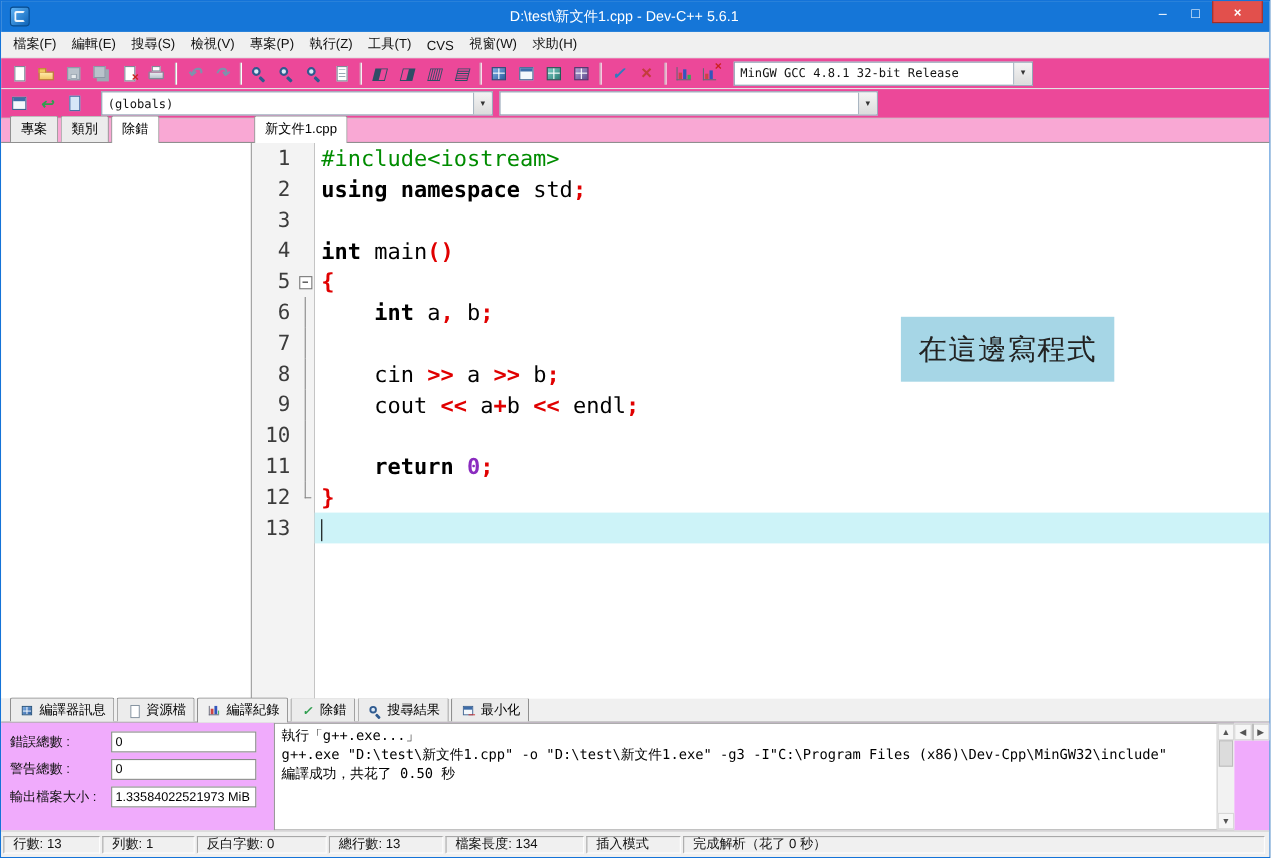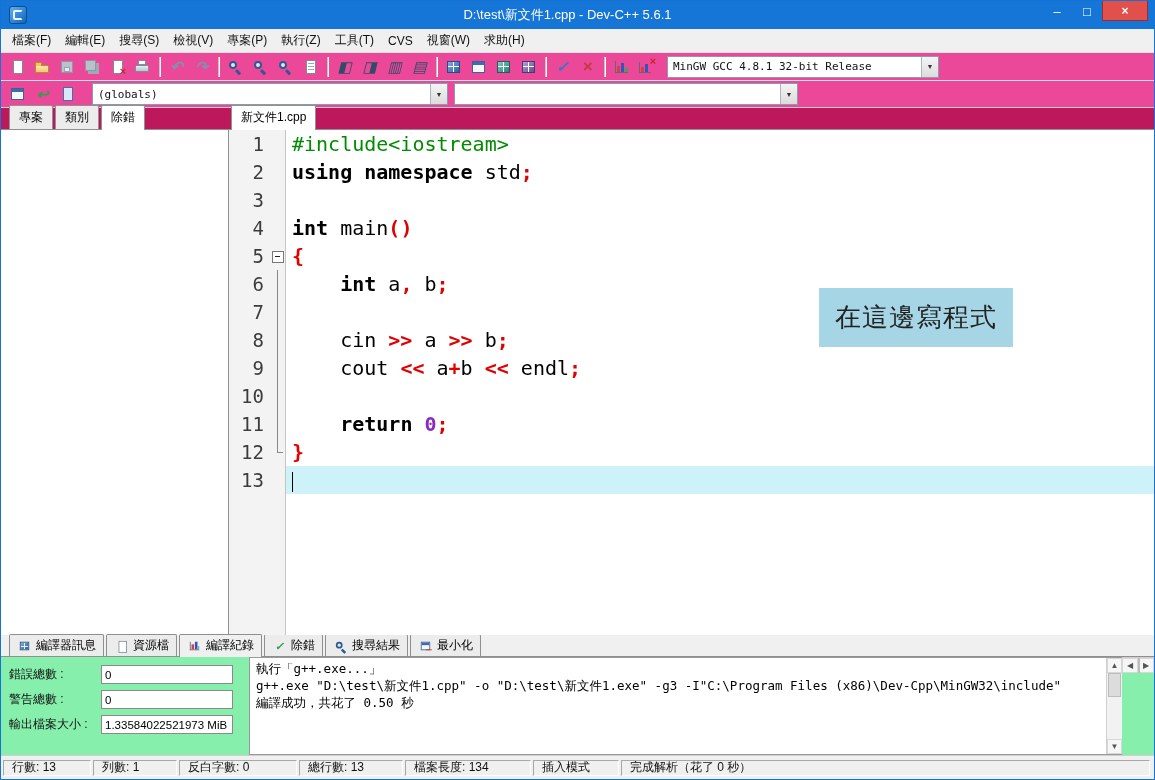--- a/index.html
+++ b/index.html
@@ -99,21 +99,21 @@
                linear-gradient(#35b,#35b) left 5px bottom 0/3px 9px no-repeat,
                linear-gradient(#3a5,#3a5) left 9px bottom 0/3px 4px no-repeat}
   [data-icon="delete-profiling-icon"]::before{
     content:"";position:absolute;left:1px;right:4px;top:3px;bottom:2px;border-left:1px solid #667;border-bottom:1px solid #667;
     background:linear-gradient(#c44,#c44) left 1px bottom 0/3px 5px no-repeat,
                linear-gradient(#35b,#35b) left 5px bottom 0/3px 8px no-repeat}
   [data-icon="delete-profiling-icon"]::after{content:"×";position:absolute;right:-1px;top:-4px;font-size:11px;font-weight:bold;color:#cc2222}
   [data-icon="goto-function-icon"]::before{content:"↩";position:absolute;inset:0;display:flex;align-items:center;justify-content:center;color:#2f9e4f;font-weight:bold;font-size:14px}
 
   
-  .tabrow{height:22px;display:flex;align-items:flex-end;padding-left:8px;background:#be185d;border-bottom:1px solid #8f8f8f;flex:none}
+  .tabrow{height:22px;display:flex;align-items:flex-end;padding-left:8px;background:#f9a8d4;border-bottom:1px solid #8f8f8f;flex:none}
   .tab{padding:3px 9px 3px;border:1px solid #919191;border-bottom:none;background:#ececec;margin-right:2px;
     font-size:12px;border-radius:2px 2px 0 0;white-space:nowrap}
   .tab.active{background:#fff;margin-bottom:-1px;padding-bottom:4px;position:relative;z-index:2}
   .editor-tab{margin-left:84px}
 
   
   .main{flex:1;display:flex;min-height:0}
   .left-panel{width:228px;background:#fff;border-right:1px solid #8f8f8f;flex:none}
   .editor{flex:1;position:relative;background:#fff;overflow:hidden}
   .code{position:absolute;inset:0;font-family:"DejaVu Sans Mono",monospace;font-size:20px;
@@ -138,21 +138,21 @@
     font-size:26px;padding:12px 16px;letter-spacing:1px;white-space:nowrap}
 
   
   .btabs{height:22px;display:flex;align-items:flex-end;padding-left:8px;background:#f0f0f0;border-bottom:1px solid #8f8f8f;flex:none}
   .btab{display:flex;align-items:center;gap:4px;padding:2px 7px;border:1px solid #8f8f8f;border-bottom:none;
     background:#ececec;margin-right:2px;font-size:12px;border-radius:2px 2px 0 0}
   .btab .ic{transform:scale(.85);width:15px;height:14px}
   .btab.active{background:#f0f0f0;margin-bottom:-1px;padding-bottom:3px;position:relative;z-index:2}
 
   
-  .bottom{height:98px;display:flex;background:#86efac;flex:none}
+  .bottom{height:98px;display:flex;background:#f0abfc;flex:none}
   .fields{width:248px;padding:8px 6px 0 8px;flex:none}
   .frow{display:flex;align-items:center;margin-bottom:6px}
   .flabel{width:92px;font-size:12px;color:#111;white-space:nowrap}
   .fbox{width:132px;height:19px;background:#fff;border:1px solid #8a8a8a;display:flex;align-items:center;padding:0 3px;font-size:11.5px;overflow:hidden;white-space:nowrap}
   .logcol{flex:1;display:flex;flex-direction:row;min-width:0}
   .logbody{flex:1;display:flex;background:#fff;border:1px solid #9a9a9a;border-right:none;min-height:0}
   .logtext{flex:1;padding:2px 6px;font-family:"DejaVu Sans Mono",monospace;font-size:12.5px;line-height:17px;white-space:pre;overflow:hidden;color:#000}
   .vscroll{width:16px;background:#f2f2f2;border-left:1px solid #d0d0d0;display:flex;flex-direction:column;flex:none}
   .sbtn{height:15px;display:flex;align-items:center;justify-content:center;font-size:8px;color:#555;background:#f6f6f6;border:1px solid #d7d7d7;flex:none}
   .hbtn{width:16px;height:100%;display:flex;align-items:center;justify-content:center;font-size:8px;color:#555;background:#f6f6f6;border:1px solid #d7d7d7;flex:none}

